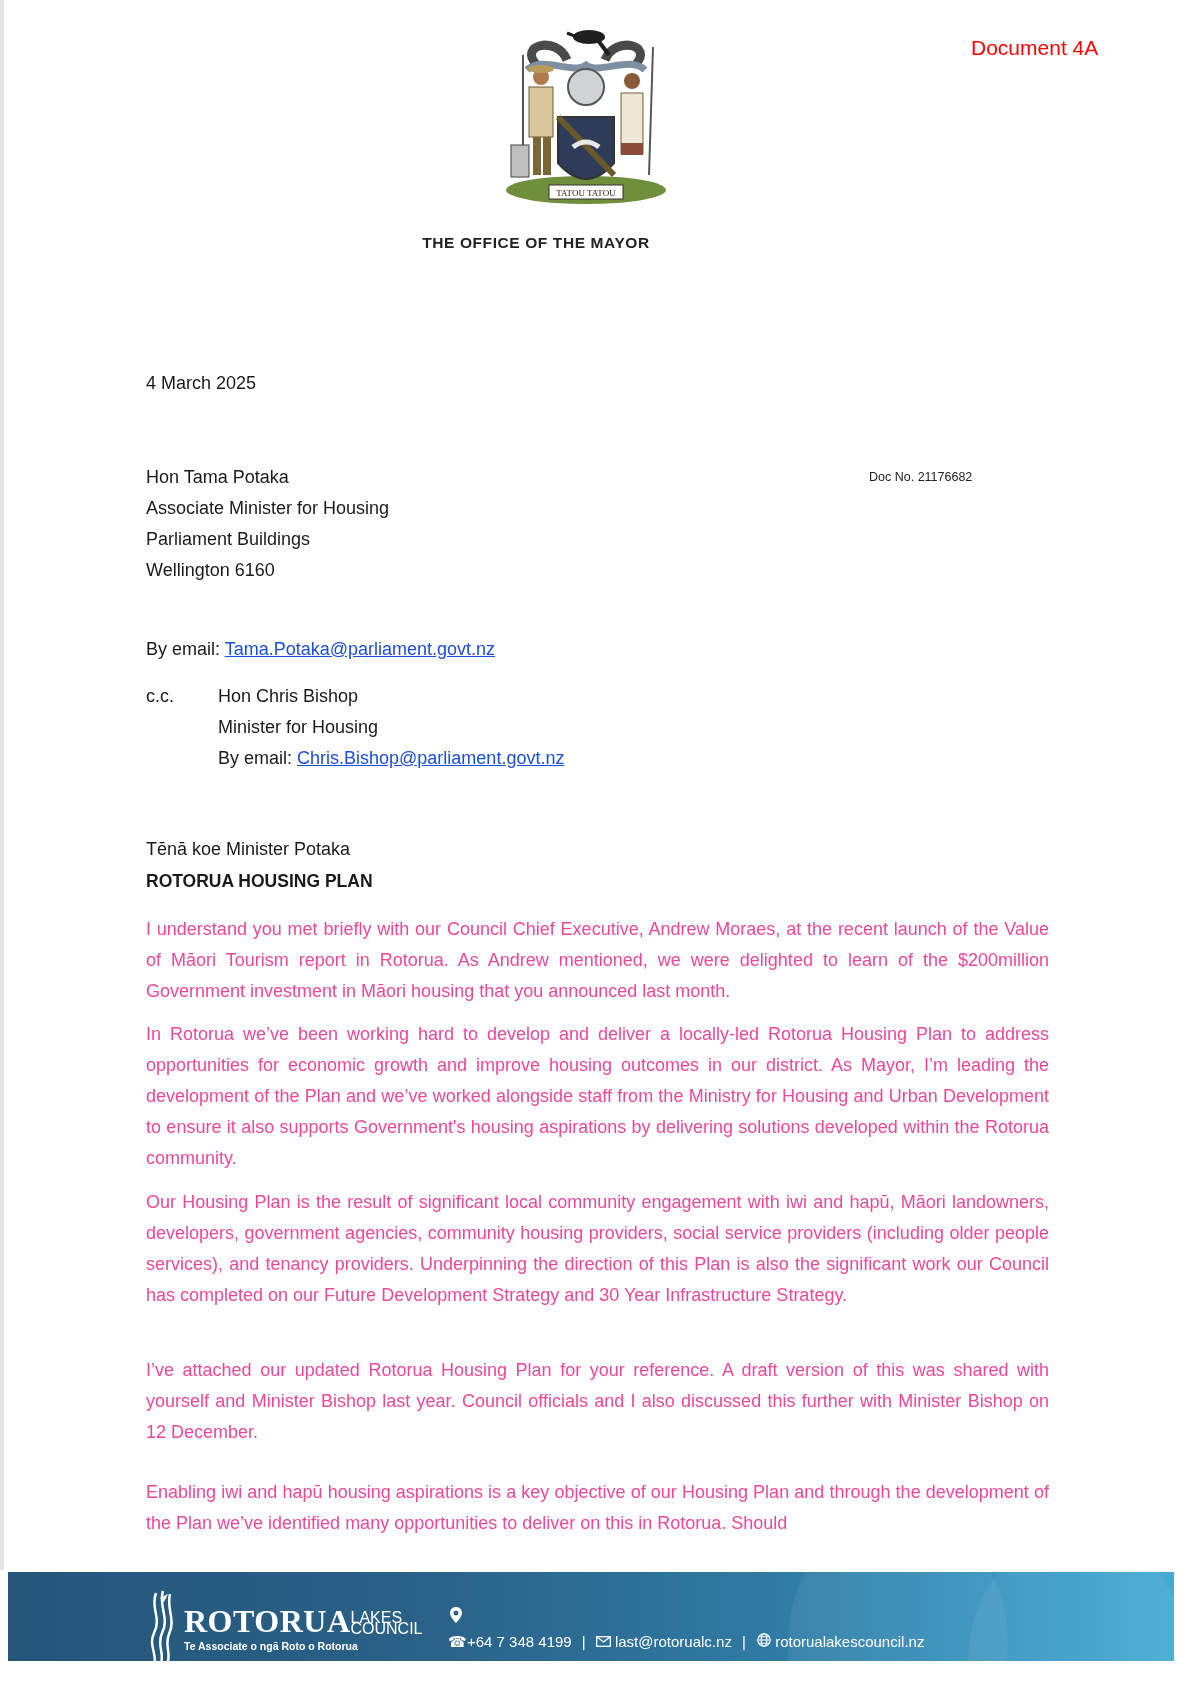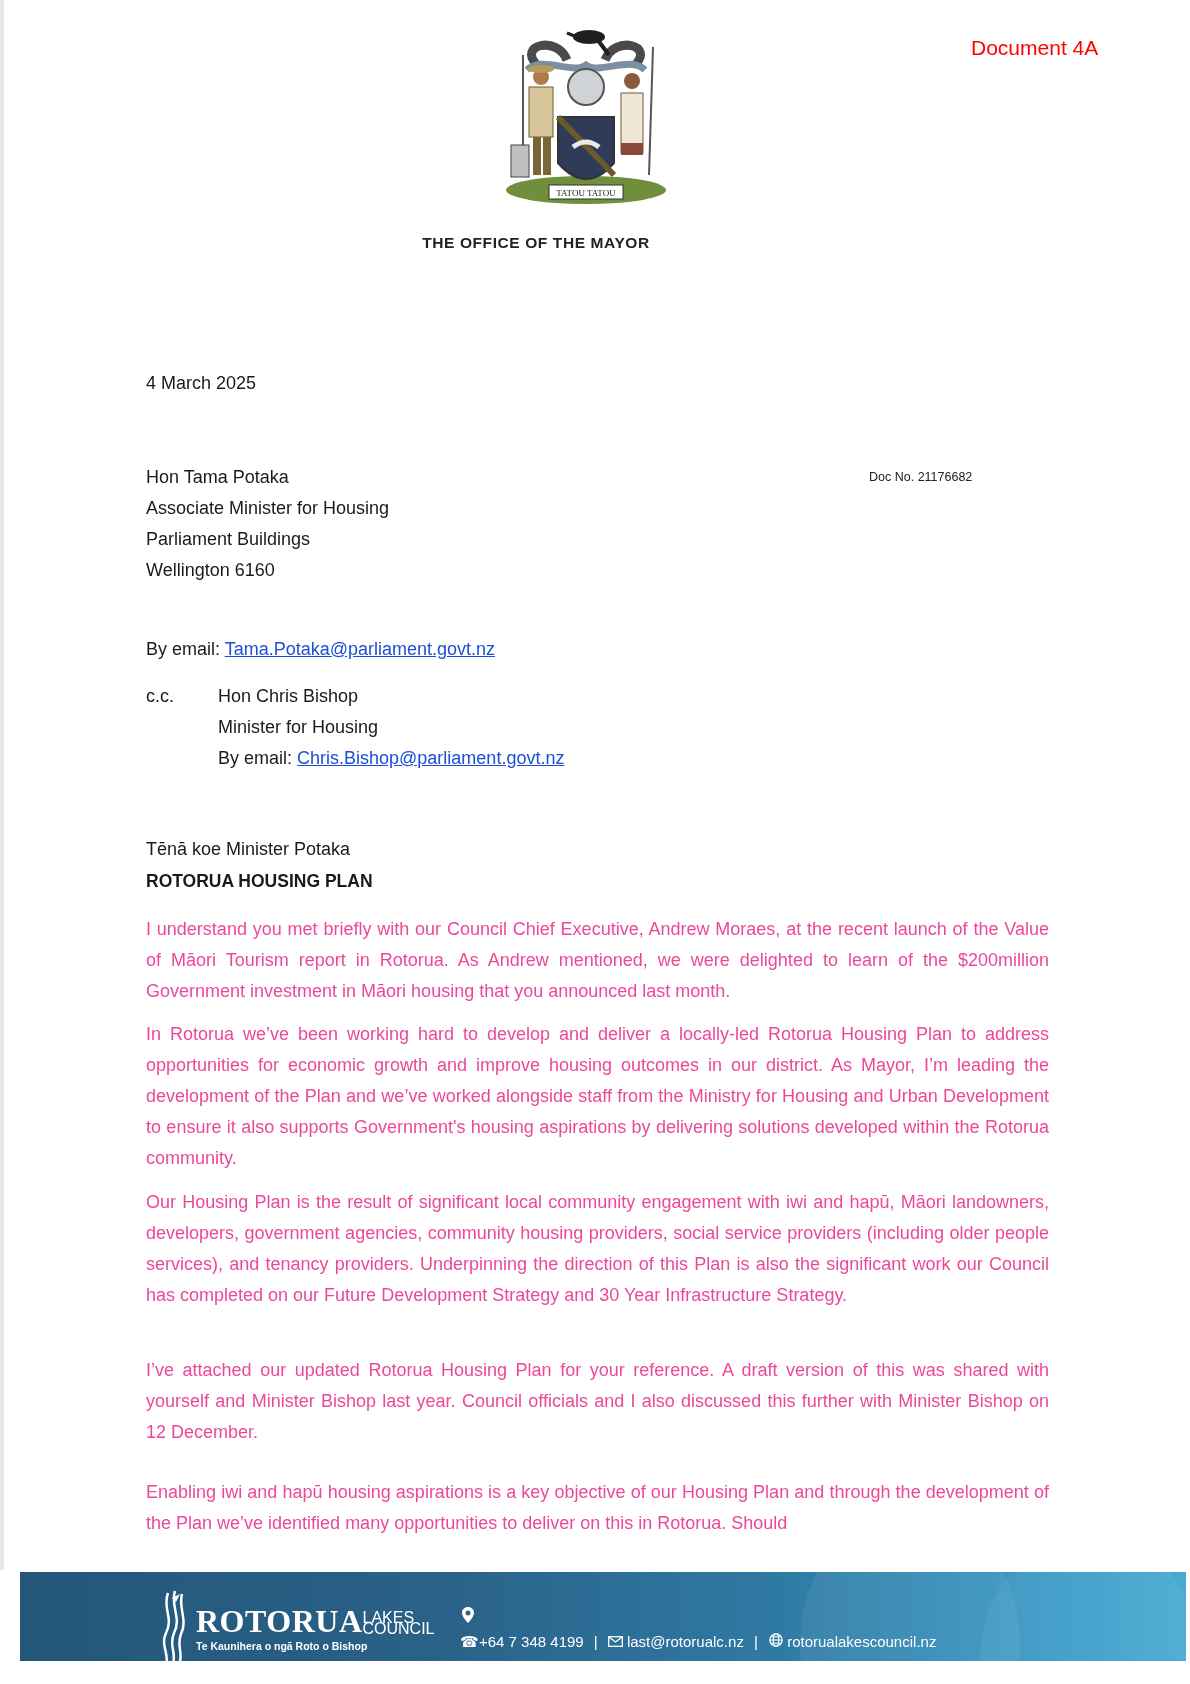--- a/index.html
+++ b/index.html
@@ -27,21 +27,21 @@
   .body {
     position: absolute; left: 146px; width: 903px; font-size: 18px;
     line-height: 31px; text-align: justify; color: #ec4899; margin: 0;
   }
   .p1 { top: 914px; }
   .p2 { top: 1019px; }
   .p3 { top: 1187px; }
   .p4 { top: 1355px; }
   .p5 { top: 1477px; }
   .footer {
-    position: absolute; left: 20px; top: 1572px; width: 1166px; height: 89px;
+    position: absolute; left: 8px; top: 1572px; width: 1166px; height: 89px;
     background: linear-gradient(90deg, #24567a 0%, #2a6187 35%, #2f7aa3 65%, #3b9cc8 90%, #47aad2 100%);
     overflow: hidden;
   }
   .footer .swoosh { position: absolute; width: 220px; height: 260px; border-radius: 50%; background: rgba(255,255,255,0.06); }
   .footer-logo { position: absolute; left: 140px; top: 16px; display: flex; align-items: center; color: #fff; }
   .logo-mark { width: 30px; height: 80px; margin-right: 6px; }
   .logo-words { display: flex; flex-direction: column; }
   .logo-row { display: flex; align-items: flex-end; }
   .logo-main { font-family: "Liberation Serif", serif; font-weight: bold; font-size: 32px; letter-spacing: 0.5px; line-height: 34px; }
   .logo-side { font-size: 16px; line-height: 11px; margin-bottom: 4px; }
@@ -130,21 +130,21 @@
       <path d="M12 10 L20 6 L16 14 Z" fill="#fff"></path>
     </svg>
     <div class="logo-words">
       <div class="logo-row">
         <span class="logo-main">ROTORUA</span>
         <span class="logo-side">
           <span>LAKES</span><br>
           <span>COUNCIL</span>
         </span>
       </div>
-      <div class="logo-sub">Te Kaunihera o ngā Roto o Bishop</div>
+      <div class="logo-sub">Te Associate o ngā Roto o Rotorua</div>
     </div>
   </div>
 
   <div class="footer-contact">
     <div>
       <span class="ic">
         <svg width="12" height="16" viewBox="0 0 12 16">
             <path d="M6 0 C2.5 0 0 2.6 0 6 C0 10 6 16 6 16 C6 16 12 10 12 6 C12 2.6 9.5 0 6 0 Z M6 8.5 A2.5 2.5 0 1 1 6 3.5 A2.5 2.5 0 1 1 6 8.5 Z" fill="#fff"></path>
           </svg>
       </span>

